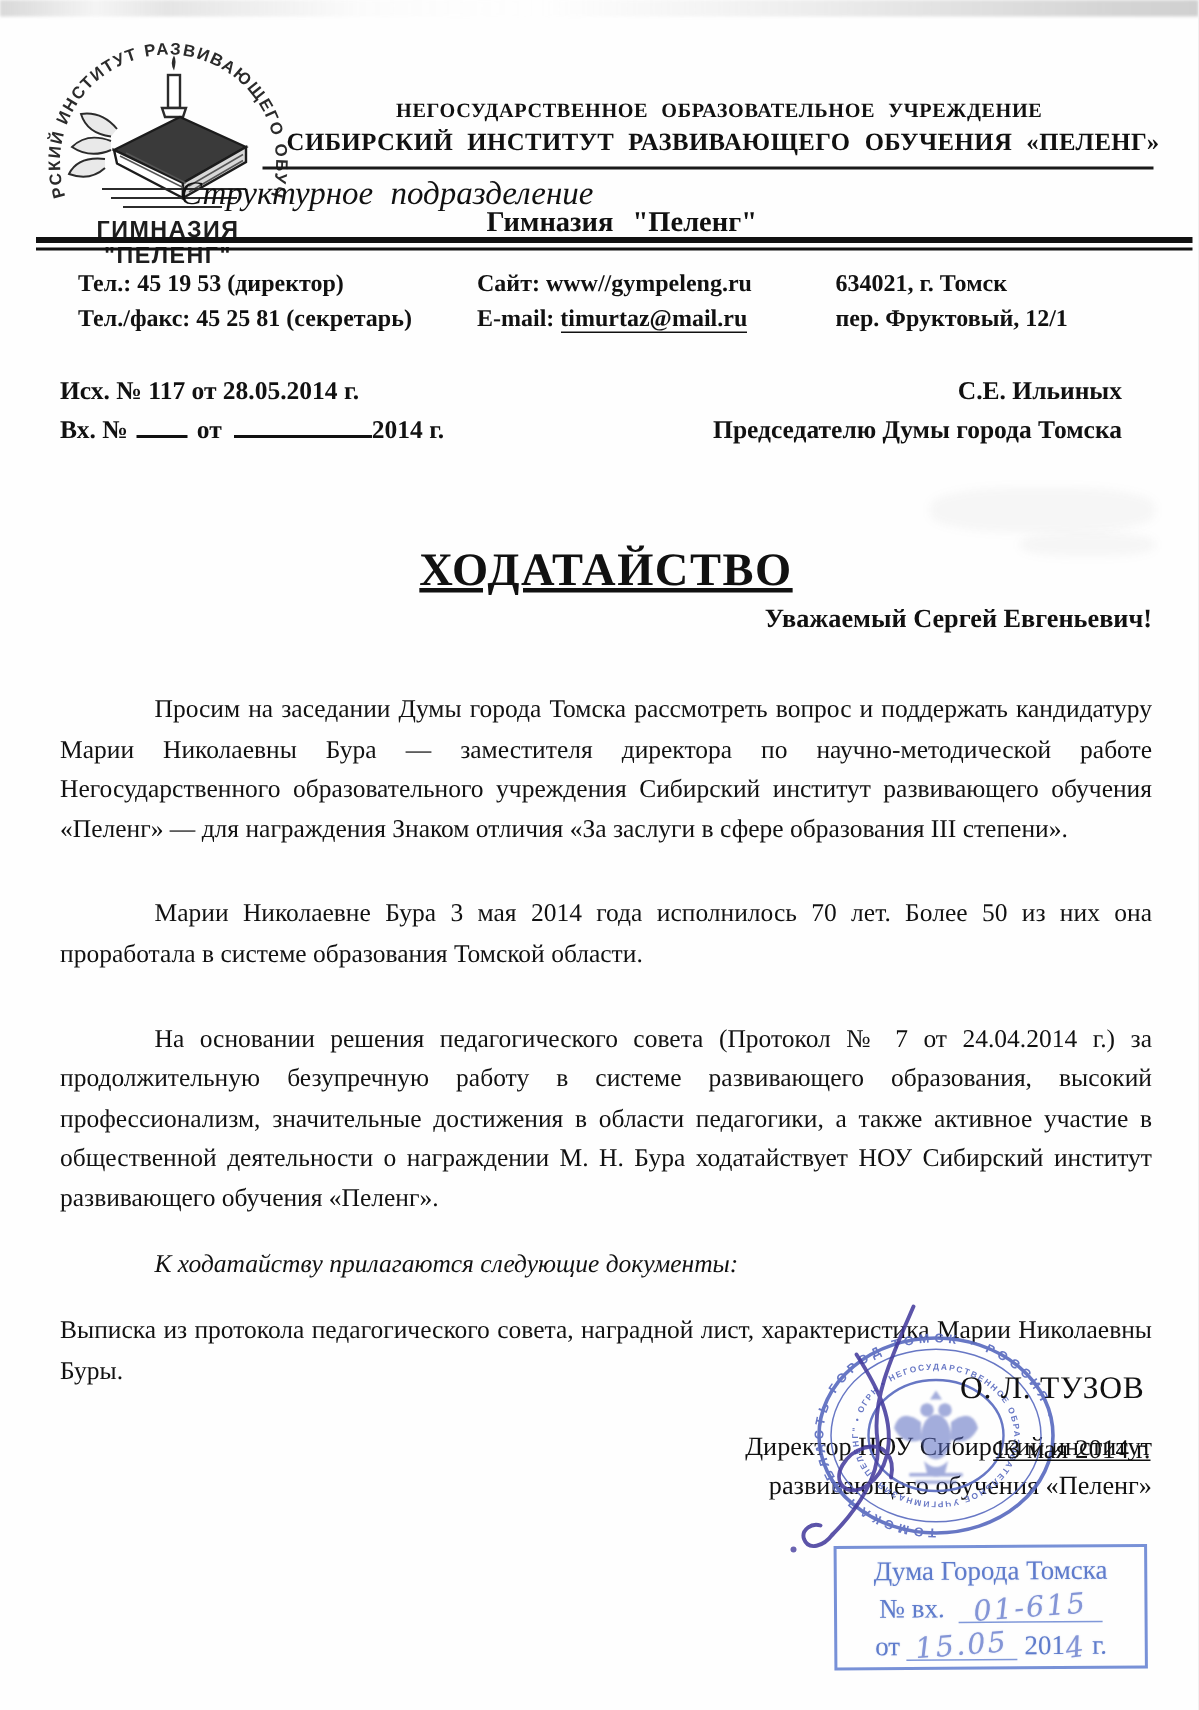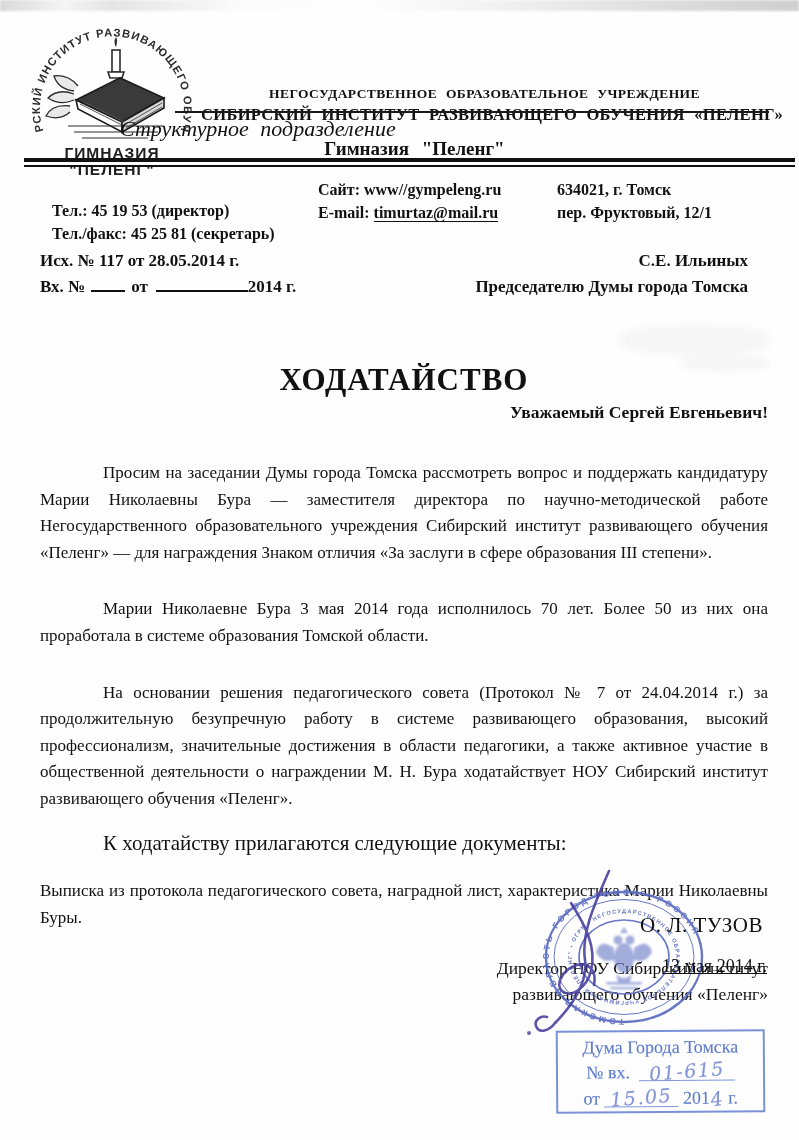--- a/index.html
+++ b/index.html
@@ -14,47 +14,47 @@
     background:linear-gradient(90deg,
       rgba(120,120,120,.28) 0%, rgba(160,160,160,.10) 8%,
       rgba(140,140,140,.22) 14%, rgba(200,200,200,.05) 30%,
       rgba(255,255,255,0) 45%, rgba(170,170,170,.14) 62%,
       rgba(140,140,140,.24) 78%, rgba(120,120,120,.30) 92%, rgba(110,110,110,.32) 100%);
     filter:blur(1px);
   }
   .smudge{position:absolute;background:rgba(90,90,90,.05);filter:blur(3px);border-radius:40%;}
   
   .logo-wrap{position:absolute;left:28px;top:14px;width:168px;height:168px;}
-  .hdr-block{position:absolute;left:186px;right:16px;top:66px;text-align:center;margin-top:20px;}
+  .hdr-block{position:absolute;left:186px;right:26px;top:66px;text-align:center;}
   .hdr-type{font-weight:bold;font-size:13.5px;letter-spacing:.4px;word-spacing:5px;}
   .hdr-name{font-weight:bold;font-size:16.5px;letter-spacing:.3px;word-spacing:5px;margin-top:3px;text-align:right;}
   .hdr-rule{position:absolute;left:175px;right:30px;top:111px;height:2px;background:#1a1a1a;}
   .hdr-sub-label{position:absolute;left:120px;right:90px;top:116px;text-align:left;
     font-weight:normal;font-style:italic;font-size:22px;word-spacing:6px;}
   .hdr-sub-name{position:absolute;left:120px;right:90px;top:138px;text-align:center;
     font-weight:bold;font-size:19px;word-spacing:8px;}
   .dbl-rule{position:absolute;left:24px;right:4px;top:158px;height:9px;
     border-top:4.5px solid #111;border-bottom:2px solid #111;box-sizing:border-box;}
   .contacts{position:absolute;left:52px;right:20px;top:178px;font-weight:bold;font-size:16px;line-height:23px;}
   .contacts .col{position:absolute;top:0;white-space:nowrap;}
-  .col-a{left:0;margin-top:21px;} .col-b{left:266px;} .col-c{left:505px;}
+  .col-a{left:0;} .col-b{left:266px;} .col-c{left:505px;}
   .u{ border-bottom:1.6px solid #111; }
   
   .content{position:absolute;left:40px;right:31px;top:248px;}
   .ref-row{display:flex;justify-content:space-between;font-weight:bold;font-size:17px;line-height:26px;}
   .ref-left{white-space:nowrap;}
   .ref-right{text-align:right;white-space:nowrap;padding-right:20px;}
   .blank{display:inline-block;border-bottom:2px solid #111;height:13px;}
   .blank-sm{width:34px;margin:0 6px;}
   .blank-lg{width:92px;margin-left:8px;}
-  .doc-title{text-align:center;margin-top:62px;font-weight:bold;font-size:31px;letter-spacing:1px;}
+  .doc-title{text-align:center;margin-top:62px;font-weight:bold;font-size:31px;letter-spacing:1px;text-decoration:underline;}
   .salutation{text-align:right;margin-top:4px;font-weight:bold;font-size:17.5px;}
   .para{margin-top:30px;font-size:17px;line-height:26.6px;text-align:justify;text-indent:63px;}
   .para.first{margin-top:37px;}
-  .attach-intro{margin-top:15px;font-size:21px;text-indent:63px;line-height:26.6px;}
+  .attach-intro{margin-top:15px;font-size:17px;font-style:italic;text-indent:63px;line-height:26.6px;}
   .attach-list{font-size:17px;line-height:27px;text-align:justify;}
   .sig-lines{margin-top:24px;text-align:right;font-size:17.5px;line-height:26px;padding-right:0px;}
   .sig-name{position:absolute;top:913px;right:36px;font-size:21px;letter-spacing:.5px;z-index:3;}
   .sig-date{position:absolute;top:956px;right:32px;font-size:18px;z-index:3;text-decoration:underline;}
   
   .round-stamp{position:absolute;left:542px;top:888px;z-index:2;opacity:.92;}
   .autograph{position:absolute;left:505px;top:855px;z-index:4;}
   .entry-stamp{
     position:absolute;left:556px;top:1030px;width:205px;height:76px;z-index:2;
     border:2.4px solid rgba(96,126,208,.85);transform:rotate(-.4deg);

